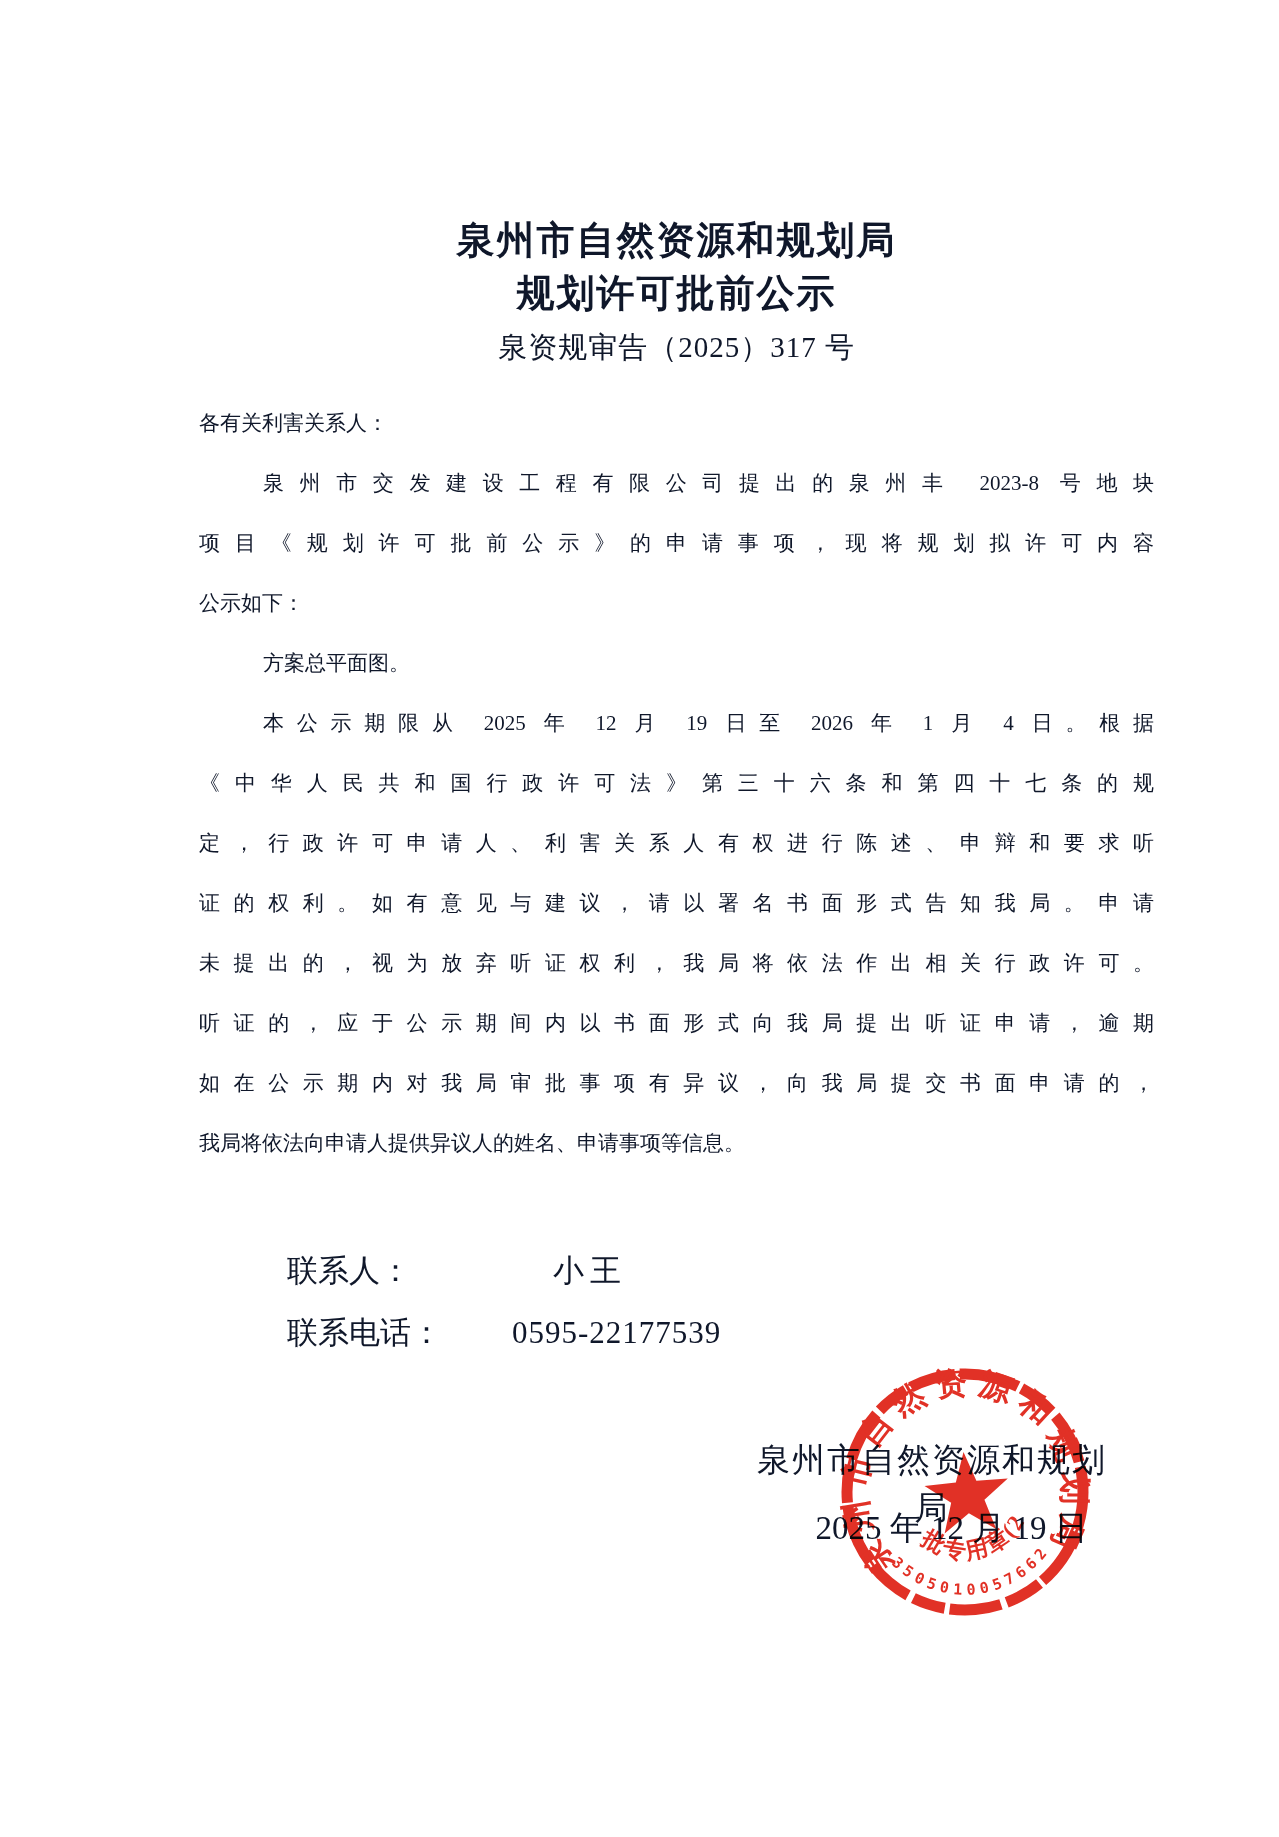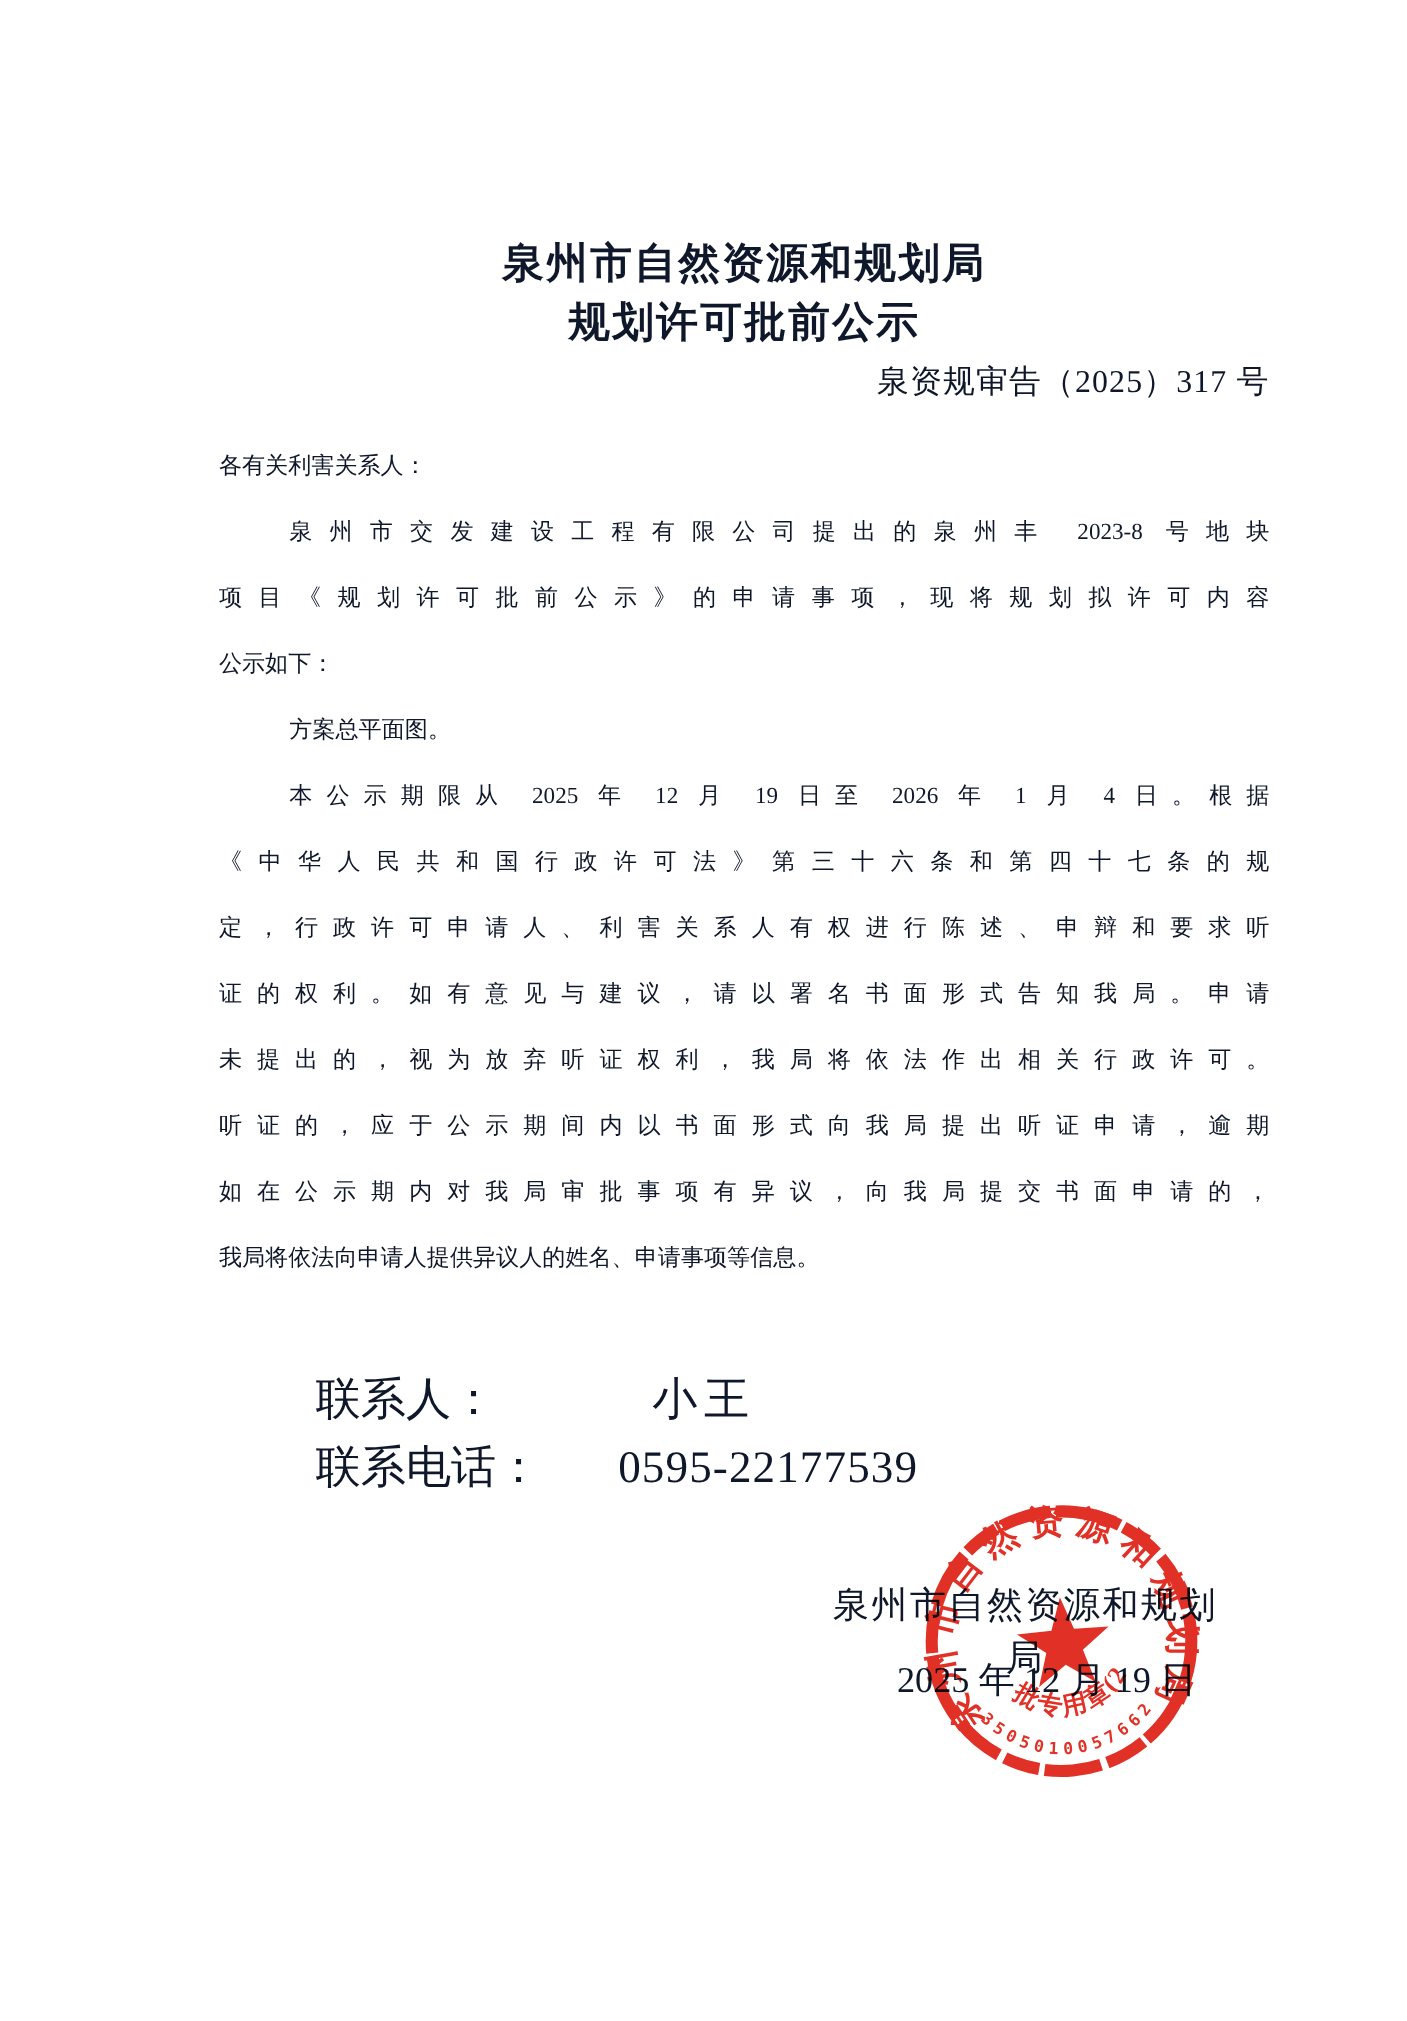--- a/index.html
+++ b/index.html
@@ -10,27 +10,27 @@
     overflow:hidden;
     font-family:"Liberation Serif","DejaVu Serif",serif;
     color:#0f172a;
     margin-left:34px;
   }
   .doc{position:absolute;left:165px;top:214px;width:955px;}
   .title1,.title2{
     font-size:38px;font-weight:bold;line-height:53px;
     text-align:center;letter-spacing:2px;
   }
-  .docnum{font-size:29px;line-height:55px;text-align:right;letter-spacing:1px;}
+  .docnum{font-size:29px;line-height:55px;text-align:center;letter-spacing:1px;}
   .body{margin-top:18px;font-size:21px;}
   .line{line-height:60px;white-space:nowrap;}
   .wrapline{line-height:60px;}
   .indent{text-indent:64px;}
   .fill{white-space:normal;text-align:justify;text-align-last:justify;}
-  .contact{margin-top:67px;font-size:41px;text-decoration:underline;}
+  .contact{margin-top:67px;font-size:31px;text-decoration:underline;}
   .contact-row{line-height:62px;margin-left:88px;}
   .contact-label{display:inline-block;}
   .val-person{display:inline-block;margin-left:142px;letter-spacing:6px;}
   .val-phone{display:inline-block;margin-left:70px;letter-spacing:1px;}
   .sig-agency{
     position:absolute;left:717px;top:1436px;width:362px;
     font-size:33px;line-height:48px;text-align:center;letter-spacing:2px;
   }
   .sig-date{
     position:absolute;left:750px;top:1504px;width:335px;

